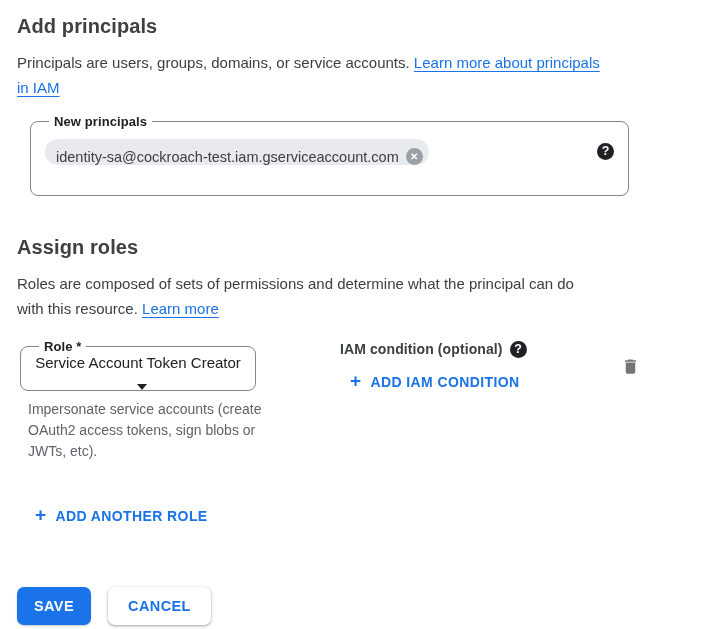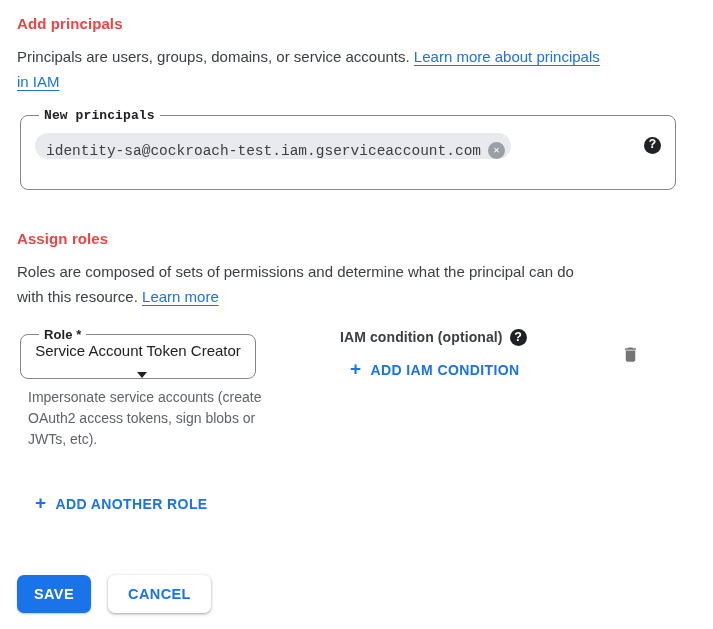--- a/index.html
+++ b/index.html
@@ -5,23 +5,23 @@
   * { margin: 0; padding: 0; box-sizing: border-box; }
   html, body { width: 713px; height: 629px; background: #ffffff; overflow: hidden; }
   body {
     font-family: "Liberation Sans", sans-serif;
     color: #3c4043;
     -webkit-font-smoothing: antialiased;
   }
   .page { padding: 0 17px; }
 
   h1.section-title, h2.section-title {
-    font-size: 15px;
-    font-weight: bold;
-    color: #ef4444;
+    font-size: 20px;
+    font-weight: bold;
+    color: #404040;
     letter-spacing: 0.1px;
   }
   h1.section-title { padding-top: 15px; }
   h2.section-title { margin-top: 40px; }
 
   p.desc {
     margin-top: 12px;
     font-size: 15px;
     line-height: 25px;
     color: #3c4043;
@@ -44,21 +44,21 @@
   }
   fieldset.outlined-field legend {
     font-size: 13px;
     font-weight: bold;
     color: #202124;
     padding: 0 5px;
     margin-left: 4px;
     letter-spacing: 0.1px;
   }
 
-  .principals-field { margin-top: 14px; margin-left: 3px; width: 656px; font-family: Liberation Mono, monospace; }
+  .principals-field { margin-top: 14px; margin-left: 13px; width: 599px; }
   .principals-field .field-content { padding: 10px 0 30px; display: flex; align-items: flex-start; }
 
   .chip {
     display: inline-flex;
     align-items: flex-end;
     background: #e8eaed;
     border-radius: 14px;
     height: 26px;
     padding: 0 6px 0 11px;
     max-width: 560px;

